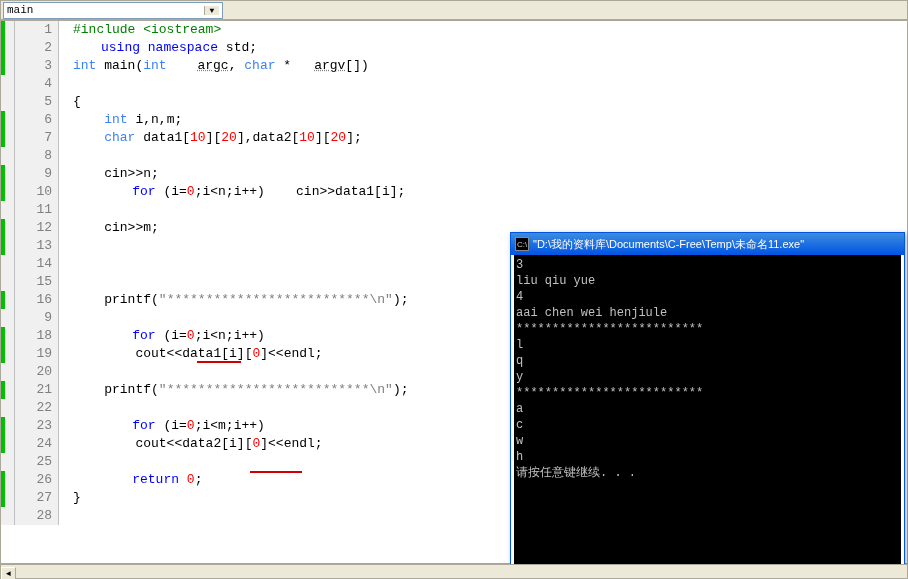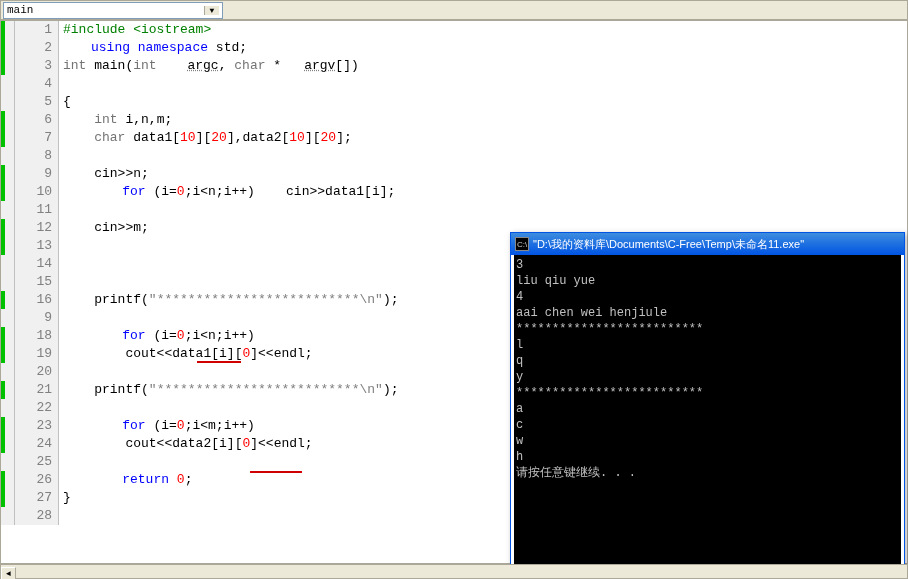--- a/index.html
+++ b/index.html
@@ -6,24 +6,24 @@
 body { font-family:"Courier New",monospace; font-size:13px; background:#f0f0f0; width:908px; height:579px; position:relative; overflow:hidden; }
 .toolbar { height:20px; background:#ece9d8; border:1px solid #aca899; display:flex; align-items:center; padding:0 2px; }
 .fn-dropdown { width:220px; height:17px; background:#fff; border:1px solid #7f9db9; font-size:11px; padding:0 3px; display:flex; align-items:center; justify-content:space-between; }
 .fn-dropdown .arrow { width:15px; background:#ece9d8; border-left:1px solid #aca899; text-align:center; font-size:8px; }
 .editor { position:absolute; top:20px; left:0; right:0; bottom:15px; background:#fff; border:1px solid #aca899; overflow:hidden; }
 .editor-scroll { width:100%; height:100%; overflow:auto; }
 .code-line { display:flex; height:18px; line-height:18px; white-space:pre; }
 .marker { width:14px; background:#f0f0f0; border-right:1px solid #c0c0c0; }
 .marker.green { background:linear-gradient(to right,#00c000 0,#00c000 4px,#f0f0f0 4px); }
 .lineno { width:44px; text-align:right; padding-right:6px; color:#808080; background:#f0f0f0; border-right:1px solid #c0c0c0; font-family:"Courier New",monospace; }
-.code { padding-left:4px; font-family:"Courier New",monospace; color:#000; }
+.code { padding-left:14px; font-family:"Courier New",monospace; color:#000; }
 .c-pp { color:#008000; } 
 .c-kw { color:#0000ff;margin-left:28px; } 
-.c-ty { color:#737373;text-align:right; }
+.c-ty { color:#3b82f6;text-align:right; }
 .c-num { color:#ff0000; }
 .c-str { color:#808080; }
 .c-id { color:#000000; }
 .c-arg { color:#000; text-decoration:underline dotted #808080;margin-left:23px; }
 .console-win { position:absolute; top:232px; left:510px; width:395px; height:343px; border:1px solid #0054e3; background:#fff; box-shadow:2px 2px 6px rgba(0,0,0,.3); }
 .console-title { height:22px; background:linear-gradient(#3c8cde,#0054e3); display:flex; align-items:center; padding:0 4px; color:#fff; font:11px Tahoma,sans-serif; }
 .console-title .ico { width:14px; height:14px; background:#000; border:1px solid #888; margin-right:4px; display:flex; align-items:center; justify-content:center; font-size:8px; color:#ccc; }
 .console-body { position:absolute; top:22px; left:3px; right:3px; bottom:3px; background:#000; color:#c0c0c0; font:12px/16px "NSimSun","SimSun","Courier New",monospace; padding:2px; white-space:pre; }
 .red-mark { position:absolute; pointer-events:none; border-bottom:2px solid #d00000; }
 .red-curve { position:absolute; pointer-events:none; color:#d00000; font:18px Arial; }

